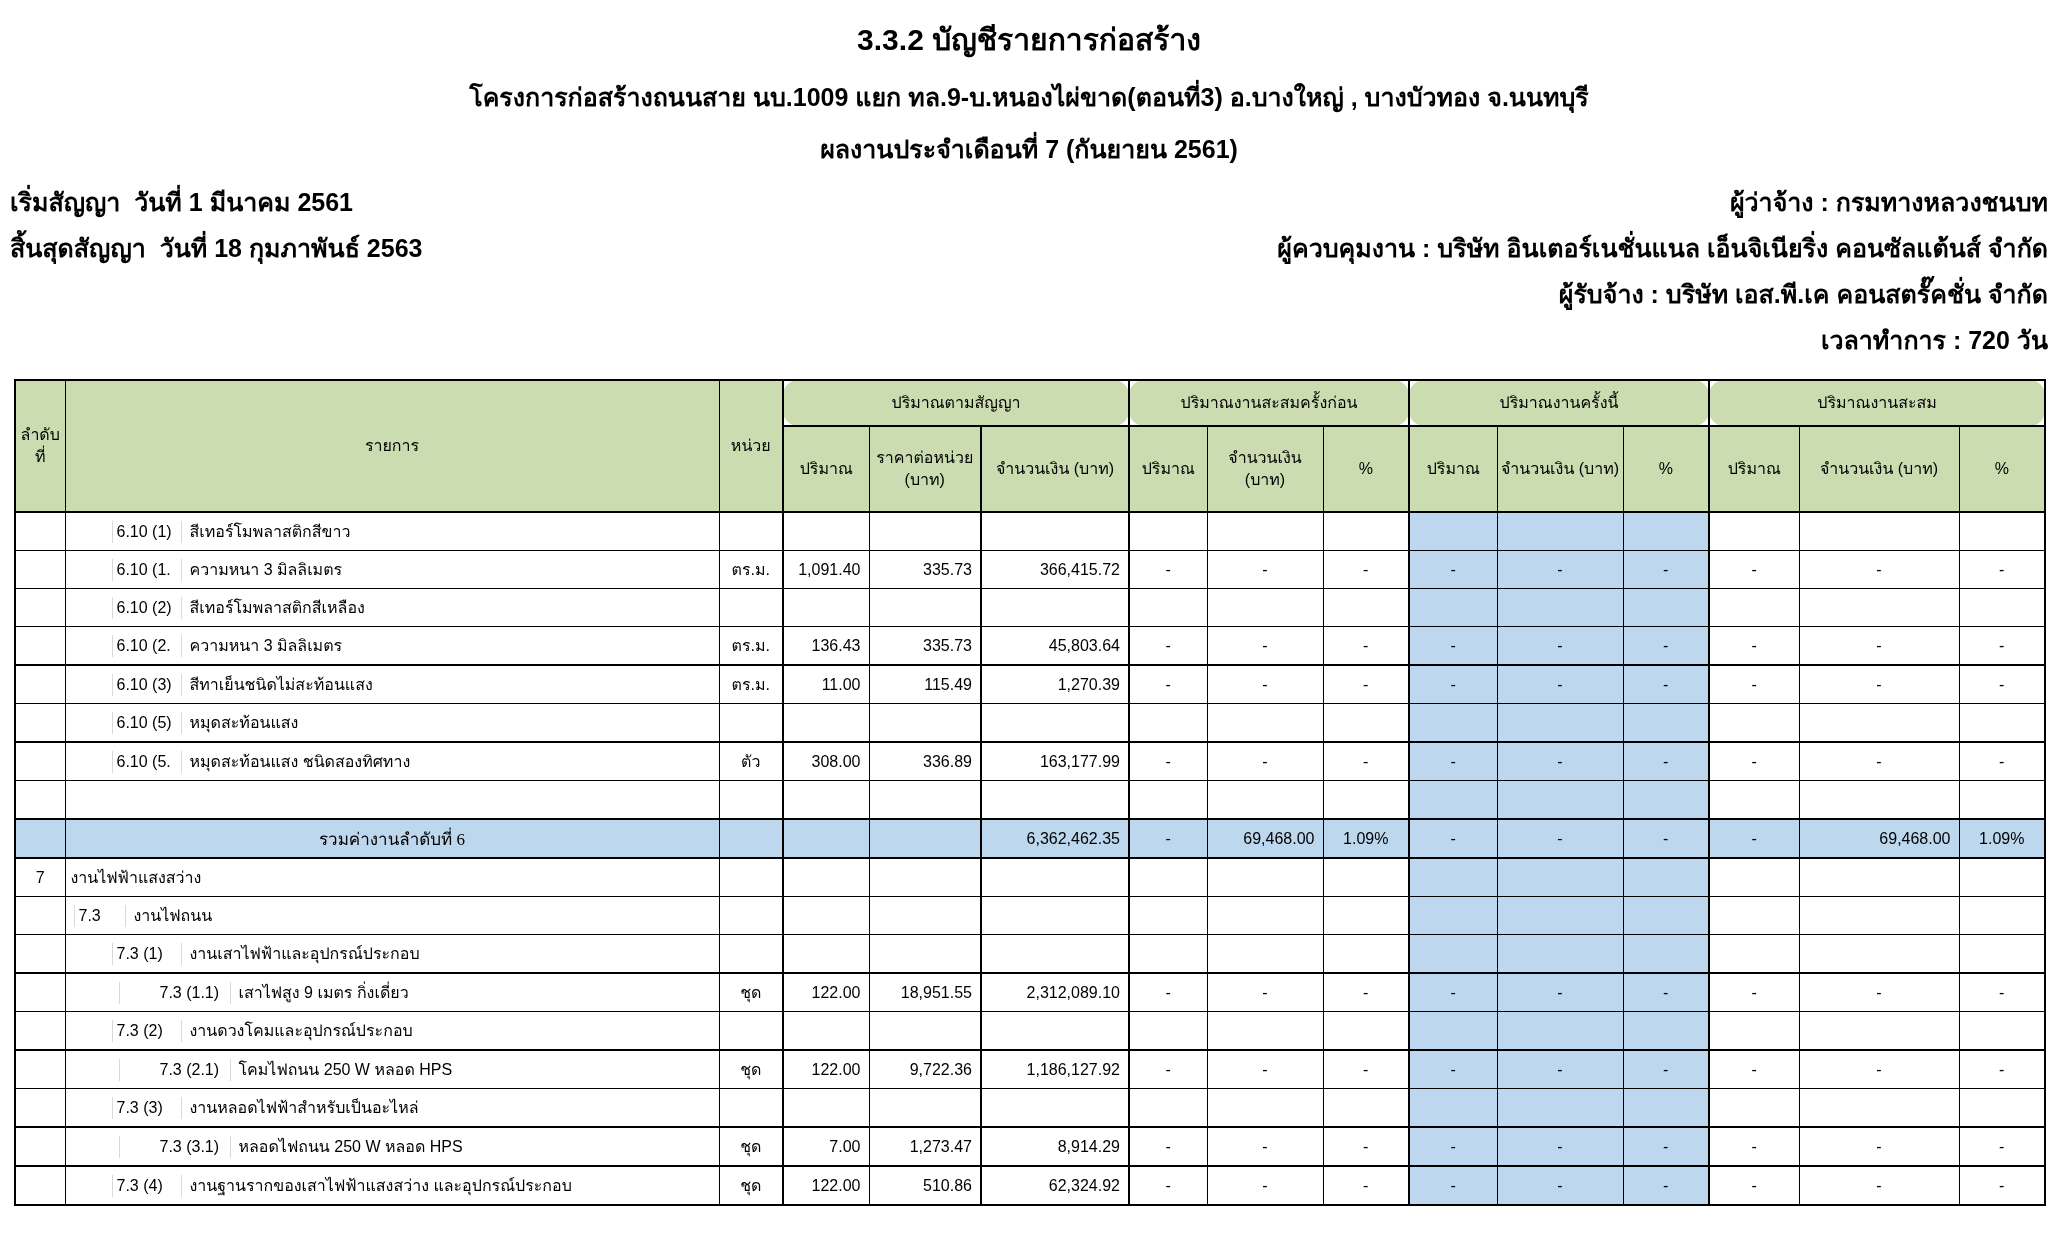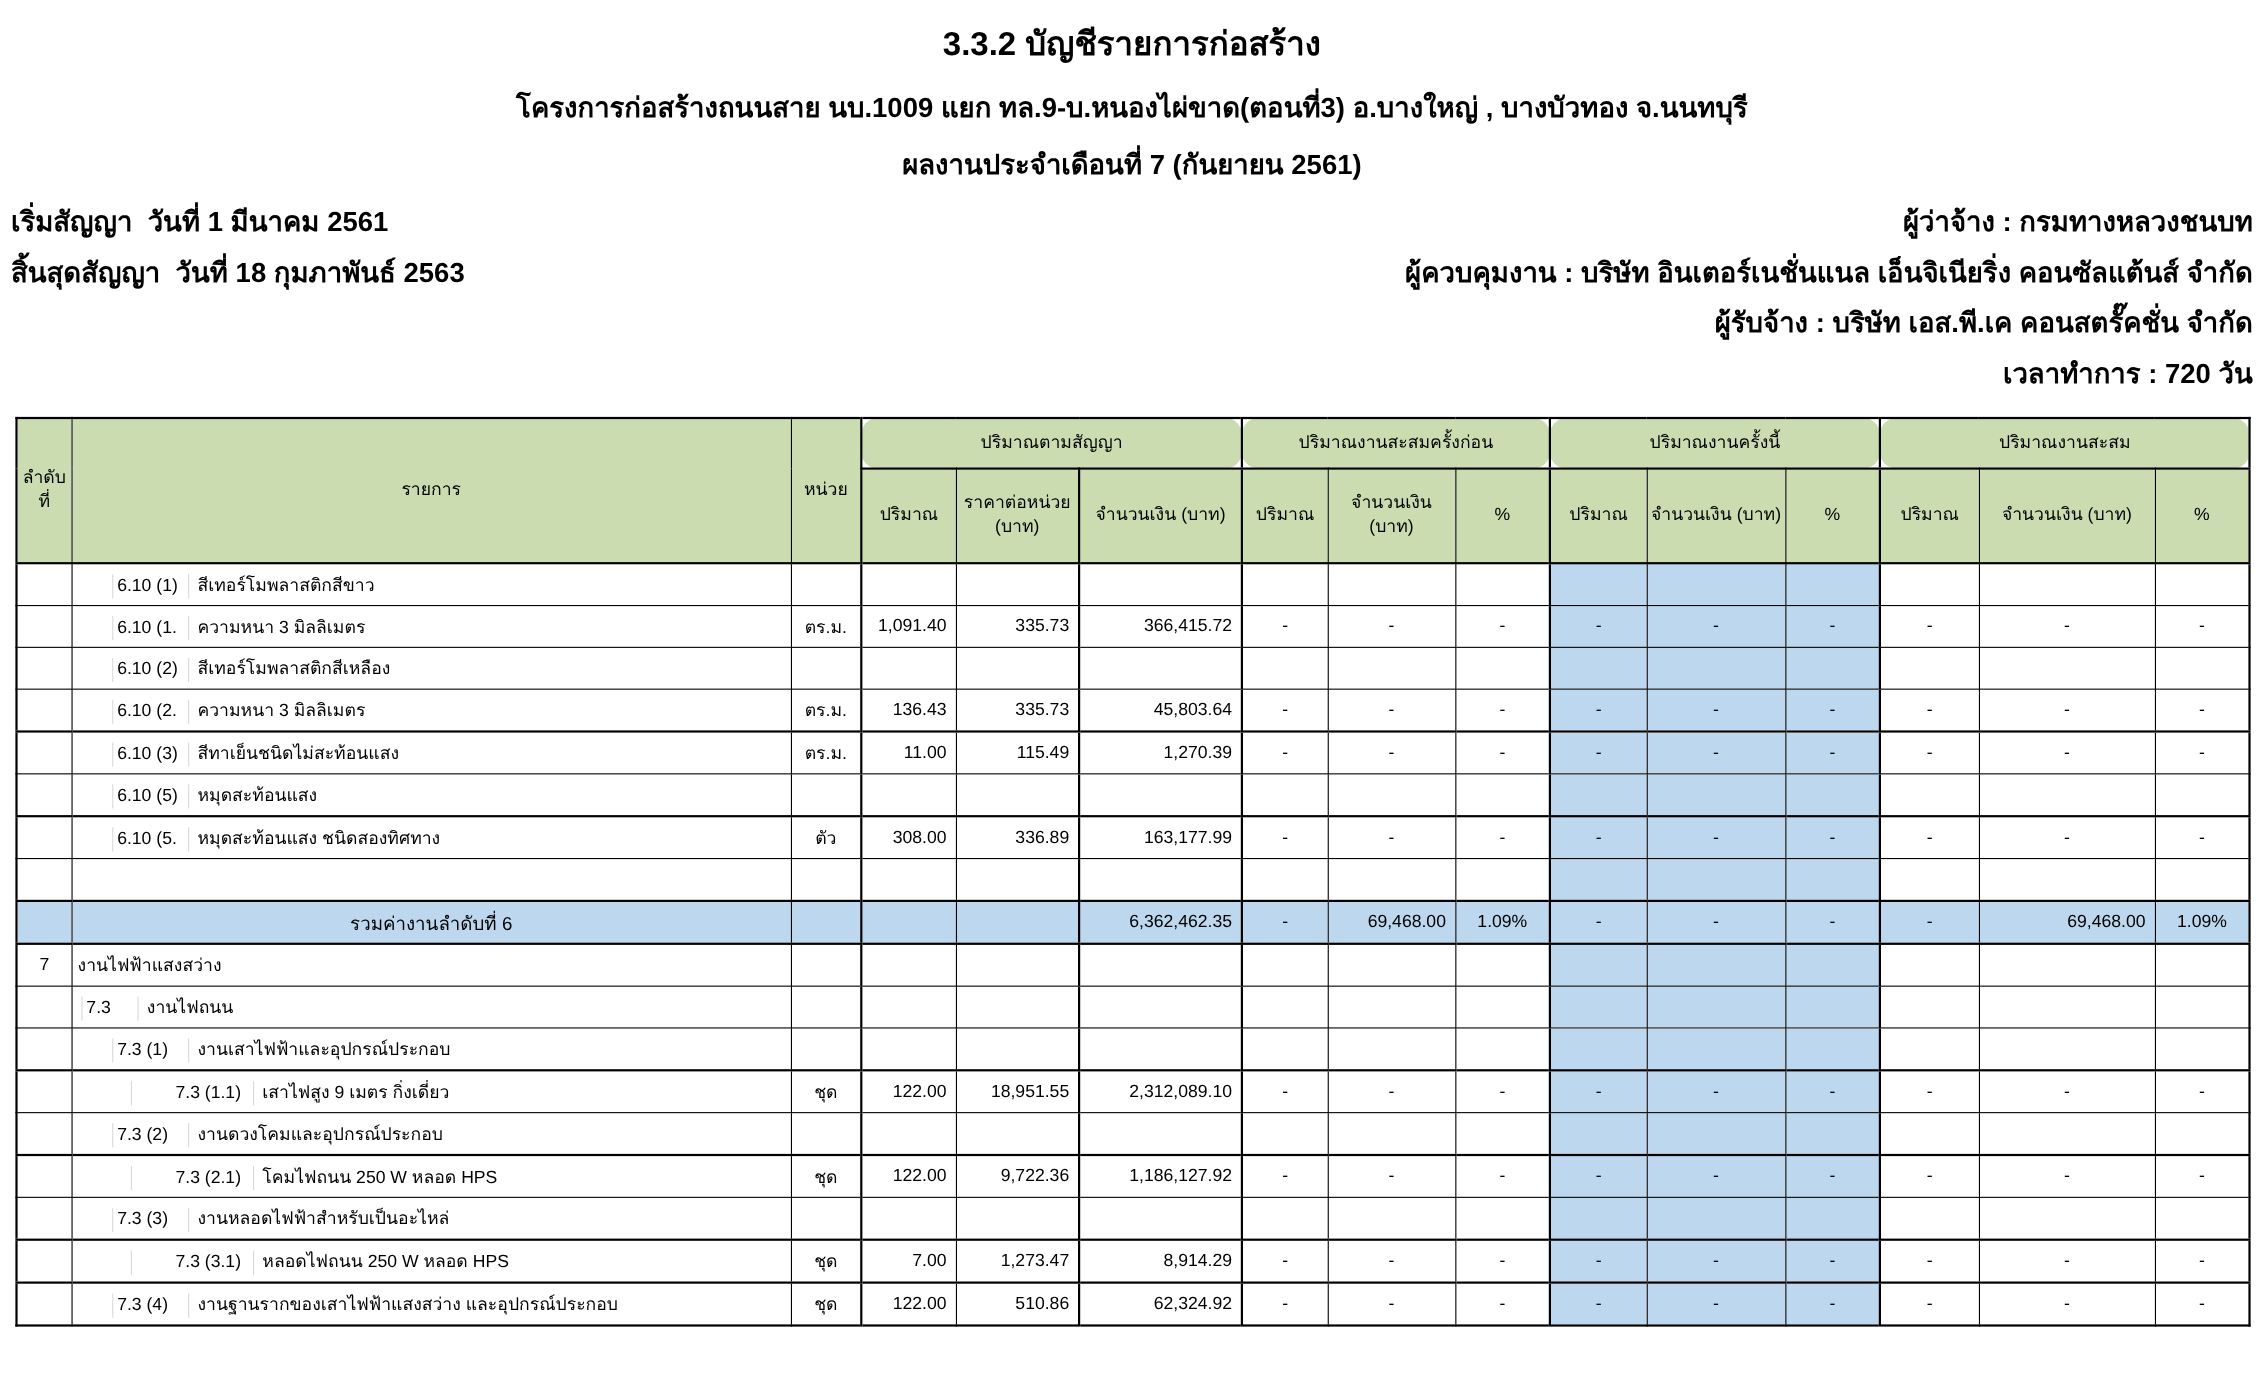--- a/index.html
+++ b/index.html
@@ -33,25 +33,25 @@
   tr.thick-top td{border-top:2px solid #000;}
   tr.sum-row td{border-top:2px solid #000;border-bottom:2px solid #000;background:var(--hl-bg,#BDD7EE);}
   td.hl{background:var(--hl-bg,#BDD7EE);}
   td.c-no{text-align:center;}
   td.c-item{white-space:nowrap;}
   td.c-unit{text-align:center;}
   td.r{text-align:right;padding-right:8px;}
   td.c{text-align:center;}
   .num{display:inline-block;border-left:1px solid #d9d9d9;border-right:1px solid #d9d9d9;padding:2px 4px 2px 4px;}
   .num.l1{margin-left:8px;min-width:42px;}
-  .num.l2{margin-left:36px;min-width:60px;}
+  .num.l2{margin-left:46px;min-width:60px;}
   .num.l3{margin-left:53px;min-width:66px;padding-left:40px;}
   .desc{margin-left:8px;}
   .desc.l0{margin-left:5px;}
-  .sum-label{display:block;text-align:center;font-size:17px;}
+  .sum-label{display:block;text-align:center;font-size:17px;font-family:Liberation Serif, serif;}
 </style>
 </head>
 <body>
 
 <div class="title">3.3.2 บัญชีรายการก่อสร้าง</div>
 <div class="subtitle">โครงการก่อสร้างถนนสาย นบ.1009 แยก ทล.9-บ.หนองไผ่ขาด(ตอนที่3) อ.บางใหญ่ , บางบัวทอง จ.นนทบุรี</div>
 <div class="period">ผลงานประจำเดือนที่ 7 (กันยายน 2561)</div>
 
 <div class="info">
   <div class="info-left">

